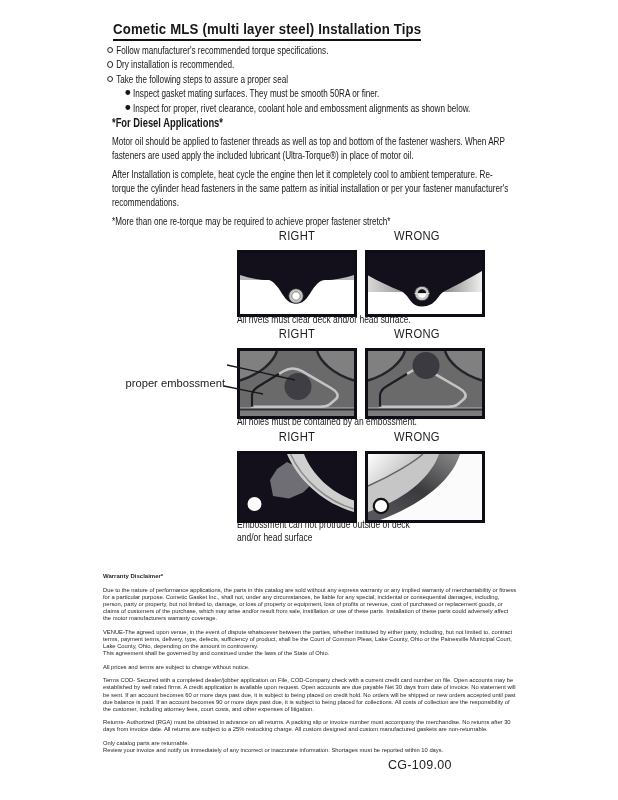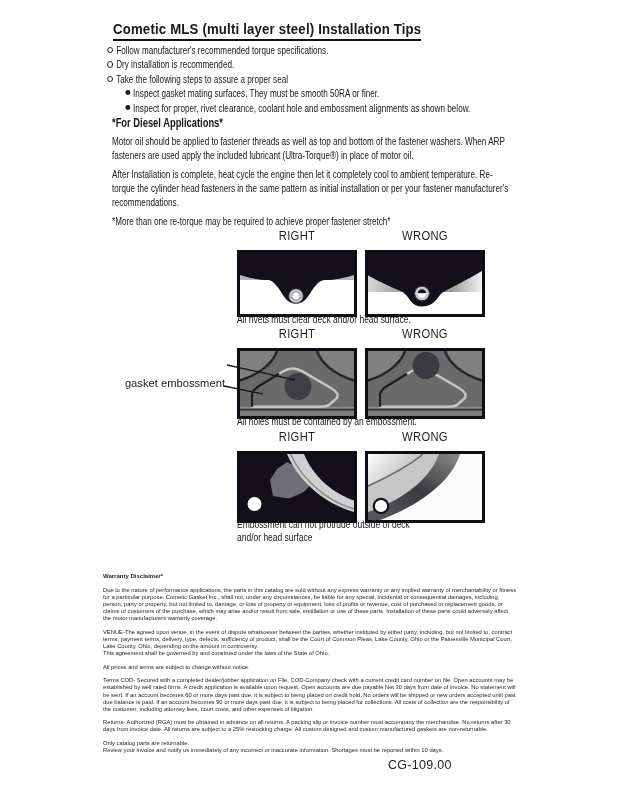--- a/index.html
+++ b/index.html
@@ -20,21 +20,21 @@
           margin:2.8px 5px 0 0; transform:scaleX(1.35); }
   .dot  { flex:0 0 auto; width:4.8px; height:4.8px; background:#171717; border-radius:50%;
           margin:3.2px 5px 0 0; transform:scaleX(1.35); }
   .sub  { margin-left:25px; }
 
   .diesel { position:absolute; left:112px; top:116px; width:552px; font-size:11.3px; line-height:14px; }
   .diesel h2 { font-size:13px; margin:0 0 4px 0; }
   .diesel p  { margin:0 0 5px 0; }
 
   .dgset { position:absolute; left:237px; width:248px; }
-  .dghead { display:flex; gap:8px; height:16px; margin-bottom:6px; }
+  .dghead { display:flex; height:16px; margin-bottom:6px; }
   .dghead span { display:inline-block; width:120px; text-align:center; font-size:13.5px;
                  letter-spacing:.4px; color:#1d1d1d; transform:scaleX(0.83); }
   .dgpanels { display:flex; gap:8px; }
 
   .caption { position:absolute; left:237px; font-size:11.3px; line-height:12.6px; white-space:nowrap; }
   .caption.wrap2 { white-space:normal; width:260px; }
 
   .callout { position:absolute; left:100px; width:125px; text-align:right;
              font-size:11.2px; line-height:12.5px; color:#1b1b1b; }
 
@@ -151,21 +151,21 @@
         <line x1="3" y1="59.8" x2="117" y2="59.8" stroke="#9b9b9b" stroke-width="1.2"></line>
         <line x1="3" y1="61.6" x2="117" y2="61.6" stroke="#30303a" stroke-width="1.6"></line>
         <path d="M15,58.8 L15,48 C15,44 17,41 21.5,38.3 L46,23.5 C52,19.8 59,19.6 65,23.2 L94,40 C100,43.5 102.5,47.5 99,51 L92.5,56.5 C90,58.6 87,58.8 82,58.8 Z" fill="none" stroke="#c4c4c4" stroke-width="2.6" stroke-linejoin="round"></path>
         <path d="M15,58.8 L15,48 C15,44 17,41 21.5,38.3 L42,25.9" fill="none" stroke="#1d1d25" stroke-width="2.6"></path>
         <circle cx="61" cy="17.5" r="13.5" fill="#3a3a40"></circle>
       </svg>
     </div>
   </div>
   <div class="caption cx75" style="top:415px">All holes must be contained by an embossment.</div>
 
-  <div class="callout" style="top:377px">gasket embossment</div>
+  <div class="callout" style="top:377px">proper embossment</div>
 
   <svg class="leaders" width="76" height="40" viewBox="0 0 76 40">
     <line x1="4" y1="5" x2="72" y2="20" stroke="#171717" stroke-width="1.3"></line>
     <line x1="1" y1="26" x2="40" y2="34" stroke="#171717" stroke-width="1.3"></line>
   </svg>
 
   <div class="dgset" style="top:429px">
     <div class="dghead">
       <span>RIGHT</span>
       <span>WRONG</span>

